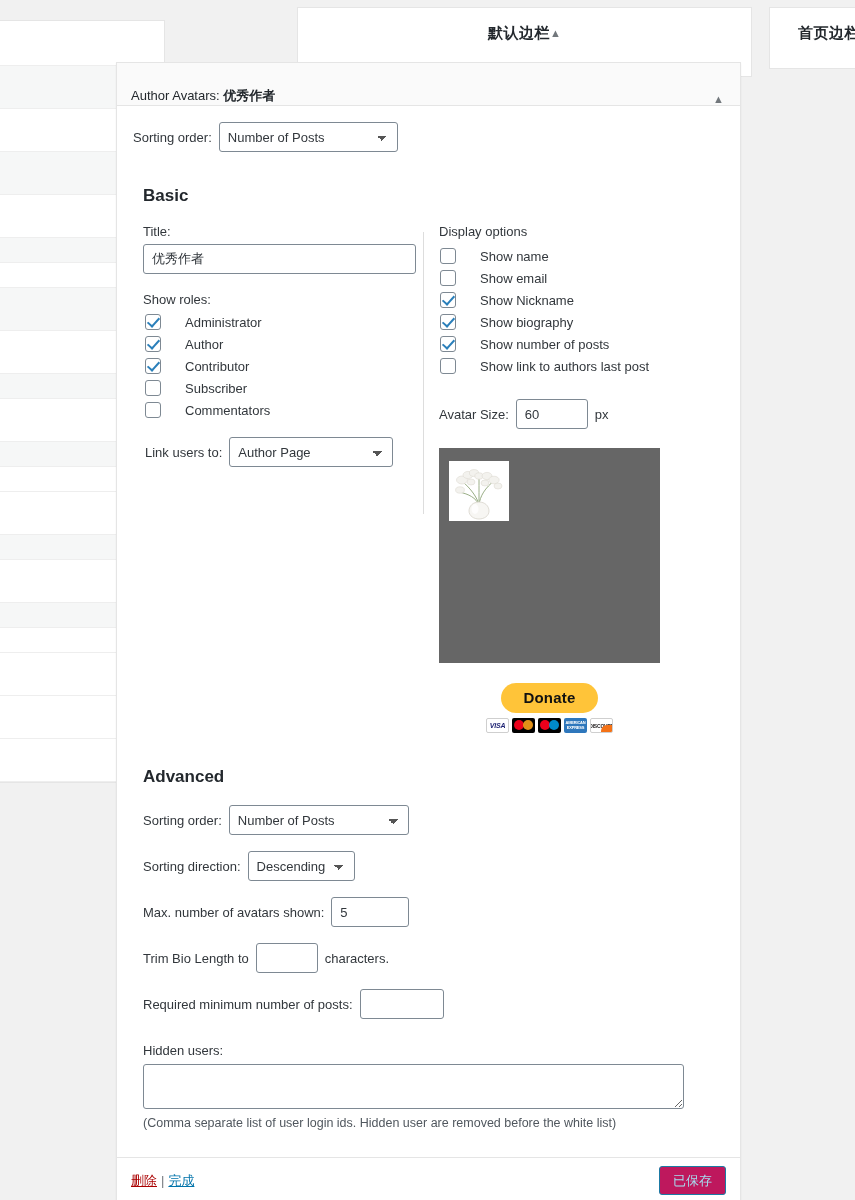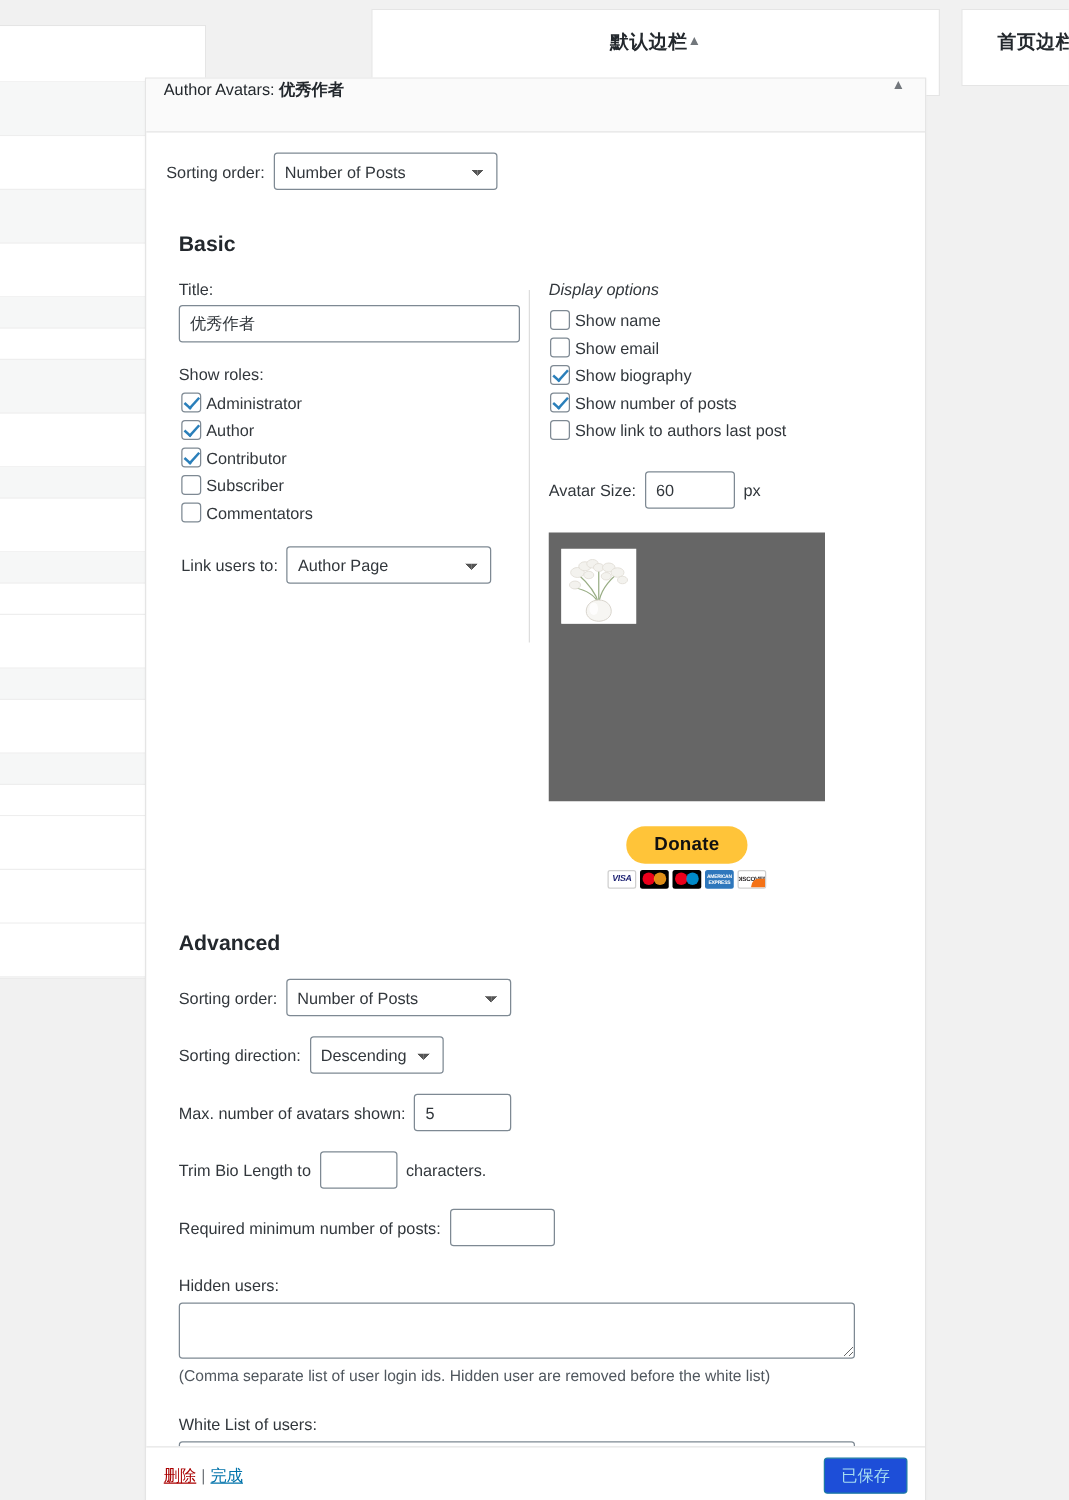--- a/index.html
+++ b/index.html
@@ -110,21 +110,21 @@
     background: #fff;
     border: 1px solid #e5e5e5;
     box-sizing: border-box;
     box-shadow: 0 1px 2px rgba(0,0,0,.05);
   }
   #widget-titlebar {
     height: 43px;
     background: #fafafa;
     border-bottom: 1px solid #e5e5e5;
     display: flex;
-    align-items: flex-start;
+    align-items: flex-end;
     justify-content: space-between;
     padding: 0 16px 0 14px;
     box-sizing: border-box;
   }
   #widget-titlebar .wt-text {
     font-size: 13px;
     color: #23282d;
   }
   #widget-titlebar .wt-text .wt-name {
     font-weight: bold;
@@ -227,21 +227,21 @@
     display: block;
     font-size: 13px;
     color: #32373c;
     margin-bottom: 5px;
   }
   #title-input { width: 273px; }
 
   .chk-row {
     display: flex;
     align-items: center;
-    gap: 4px;
+    gap: 24px;
     height: 22px;
     margin-left: 2px;
   }
   .chk-row .chk-label {
     font-size: 13px;
     color: #32373c;
   }
   .cbx {
     width: 16px;
     height: 16px;
@@ -272,21 +272,20 @@
     gap: 7px;
     margin-top: 16px;
     margin-left: 2px;
   }
   .link-users-row select { width: 164px; }
 
   .disp-head {
     font-size: 13px;
     color: #32373c;
     margin: 0 0 6px 1px;
-    font-style: italic;
   }
 
   .avatar-size-row {
     display: flex;
     align-items: center;
     gap: 7px;
     margin: 22px 0 0 1px;
   }
   .avatar-size-row input { width: 72px; }
   .avatar-size-row .px { font-size: 13px; color: #32373c; }
@@ -419,21 +418,21 @@
   }
   #footer-links {
     font-size: 13px;
     color: #72777c;
   }
   #footer-links a { text-decoration: underline; }
   #link-delete { color: #a00; cursor: pointer; }
   #link-done { color: #0073aa; cursor: pointer; }
   #footer-links .sep { margin: 0 4px; color: #72777c; }
   #save-button {
-    background: #1d4ed8;
+    background: #be185d;
     color: #a6dcf0;
     border: 1px solid #1b7aa4;
     border-radius: 3px;
     font-size: 13px;
     font-family: "Liberation Sans", sans-serif;
     padding: 6px 13px;
     cursor: default;
     line-height: 1.2;
   }
 </style>
@@ -581,20 +580,24 @@
       <div id="col-right">
         <div class="disp-head">Display options</div>
 
         <div class="chk-row">
           <span class="cbx"></span>
           <span class="chk-label">Show name</span>
         </div>
         <div class="chk-row">
           <span class="cbx"></span>
           <span class="chk-label">Show email</span>
+        </div>
+        <div class="chk-row">
+          <span class="cbx checked"></span>
+          <span class="chk-label">Show Nickname</span>
         </div>
         <div class="chk-row">
           <span class="cbx checked"></span>
           <span class="chk-label">Show biography</span>
         </div>
         <div class="chk-row">
           <span class="cbx checked"></span>
           <span class="chk-label">Show number of posts</span>
         </div>
         <div class="chk-row">

